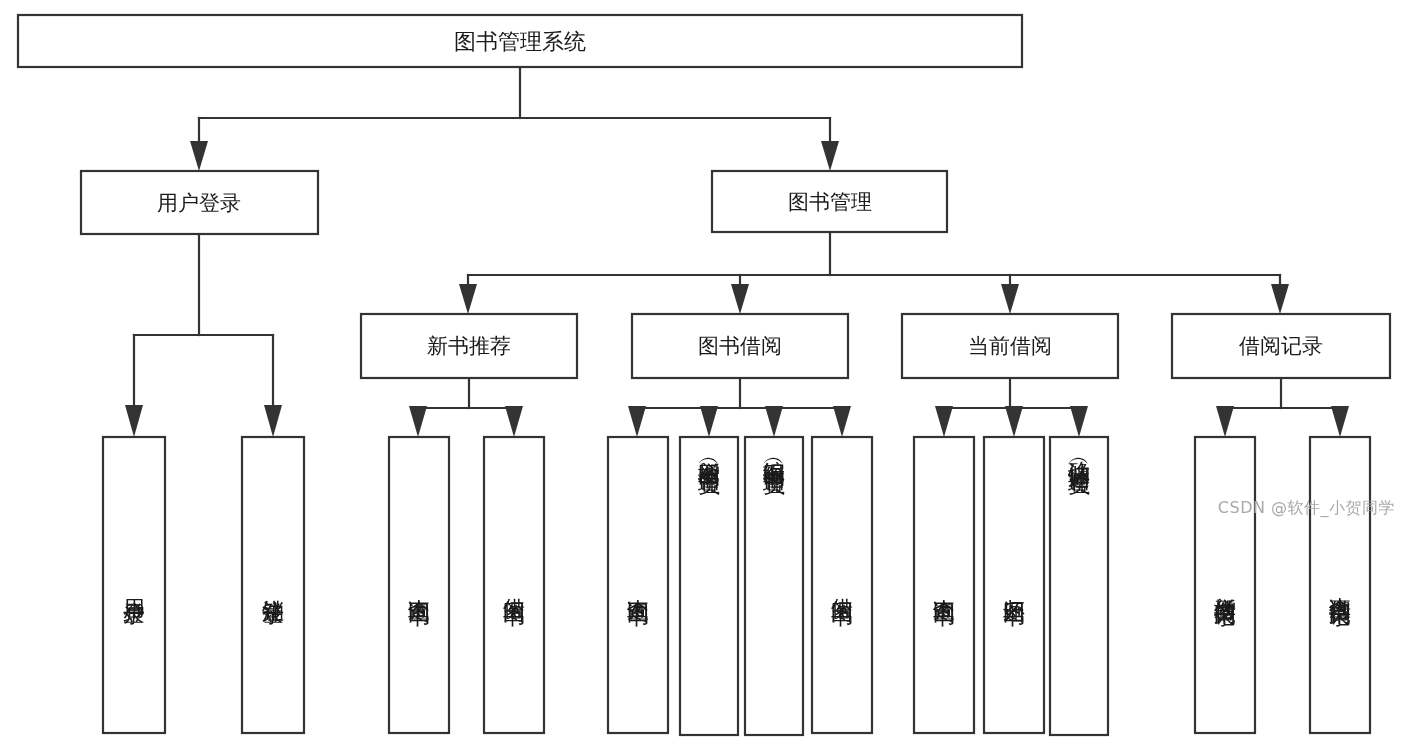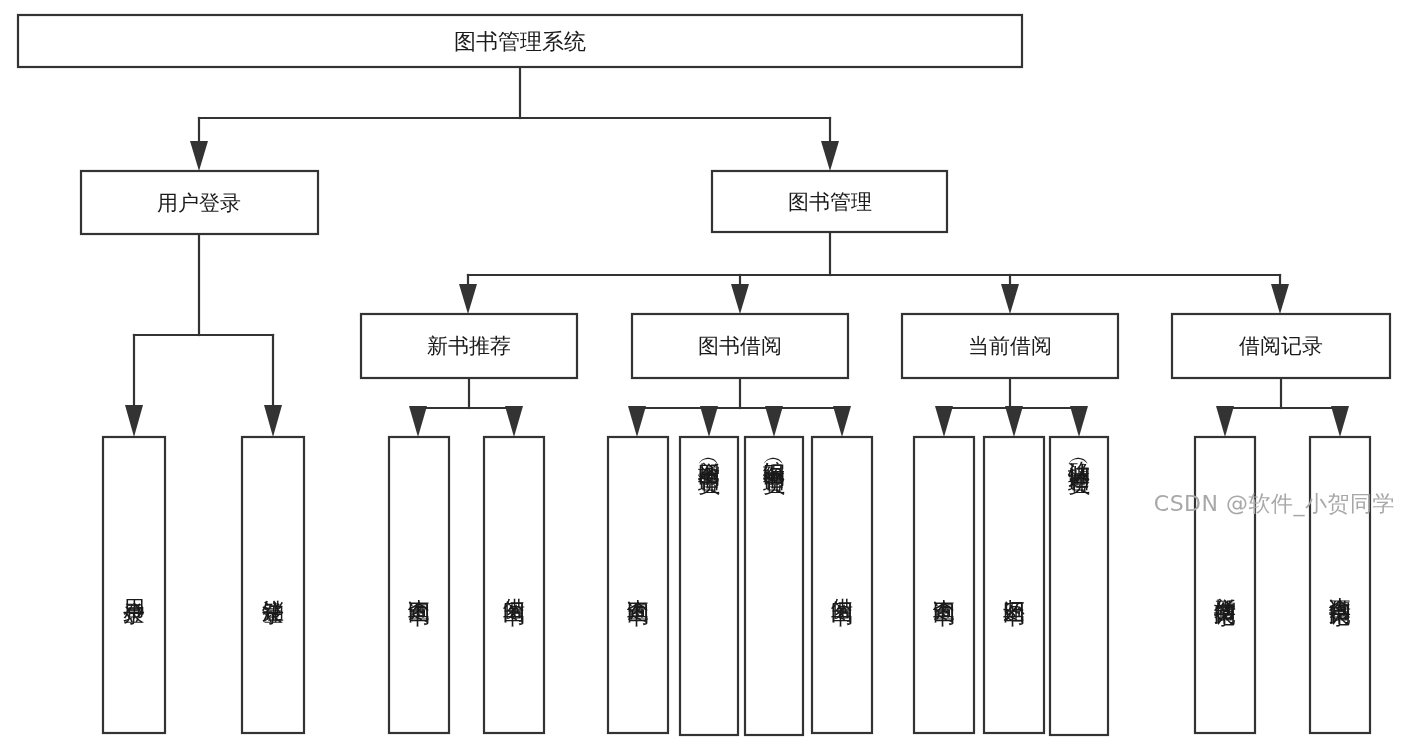--- a/index.html
+++ b/index.html
@@ -72,21 +72,21 @@
     letter-spacing: 2px;
     color: #1a1a1a;
     white-space: nowrap;
     text-align: center;
   }
   #watermark {
     position: absolute;
     right: 10px;
     bottom: 5px;
     font-family: "DejaVu Sans", "Liberation Sans", sans-serif;
-    font-size: 22px;
+    font-size: 16px;
     color: #a8a8a8;
     letter-spacing: 0.5px;
     white-space: nowrap;
   }
 </style>
 </head>
 <body>
 
 <div id="diagram-root">
 

